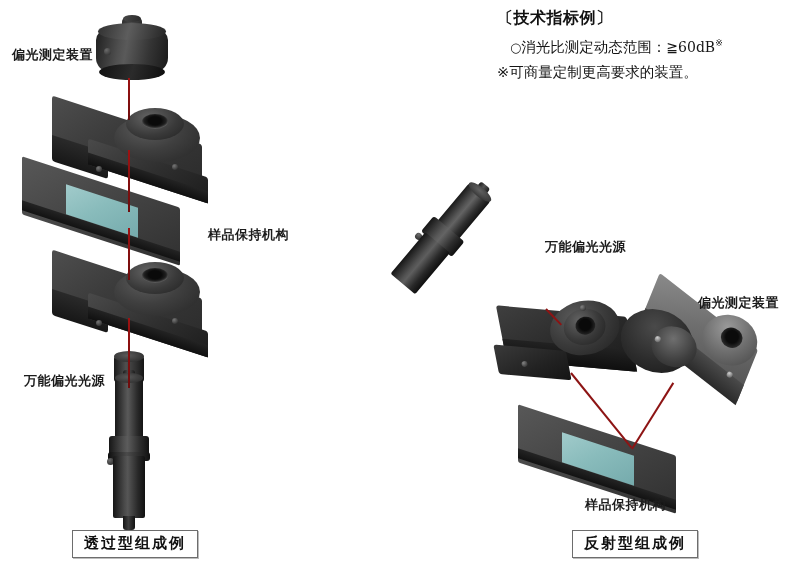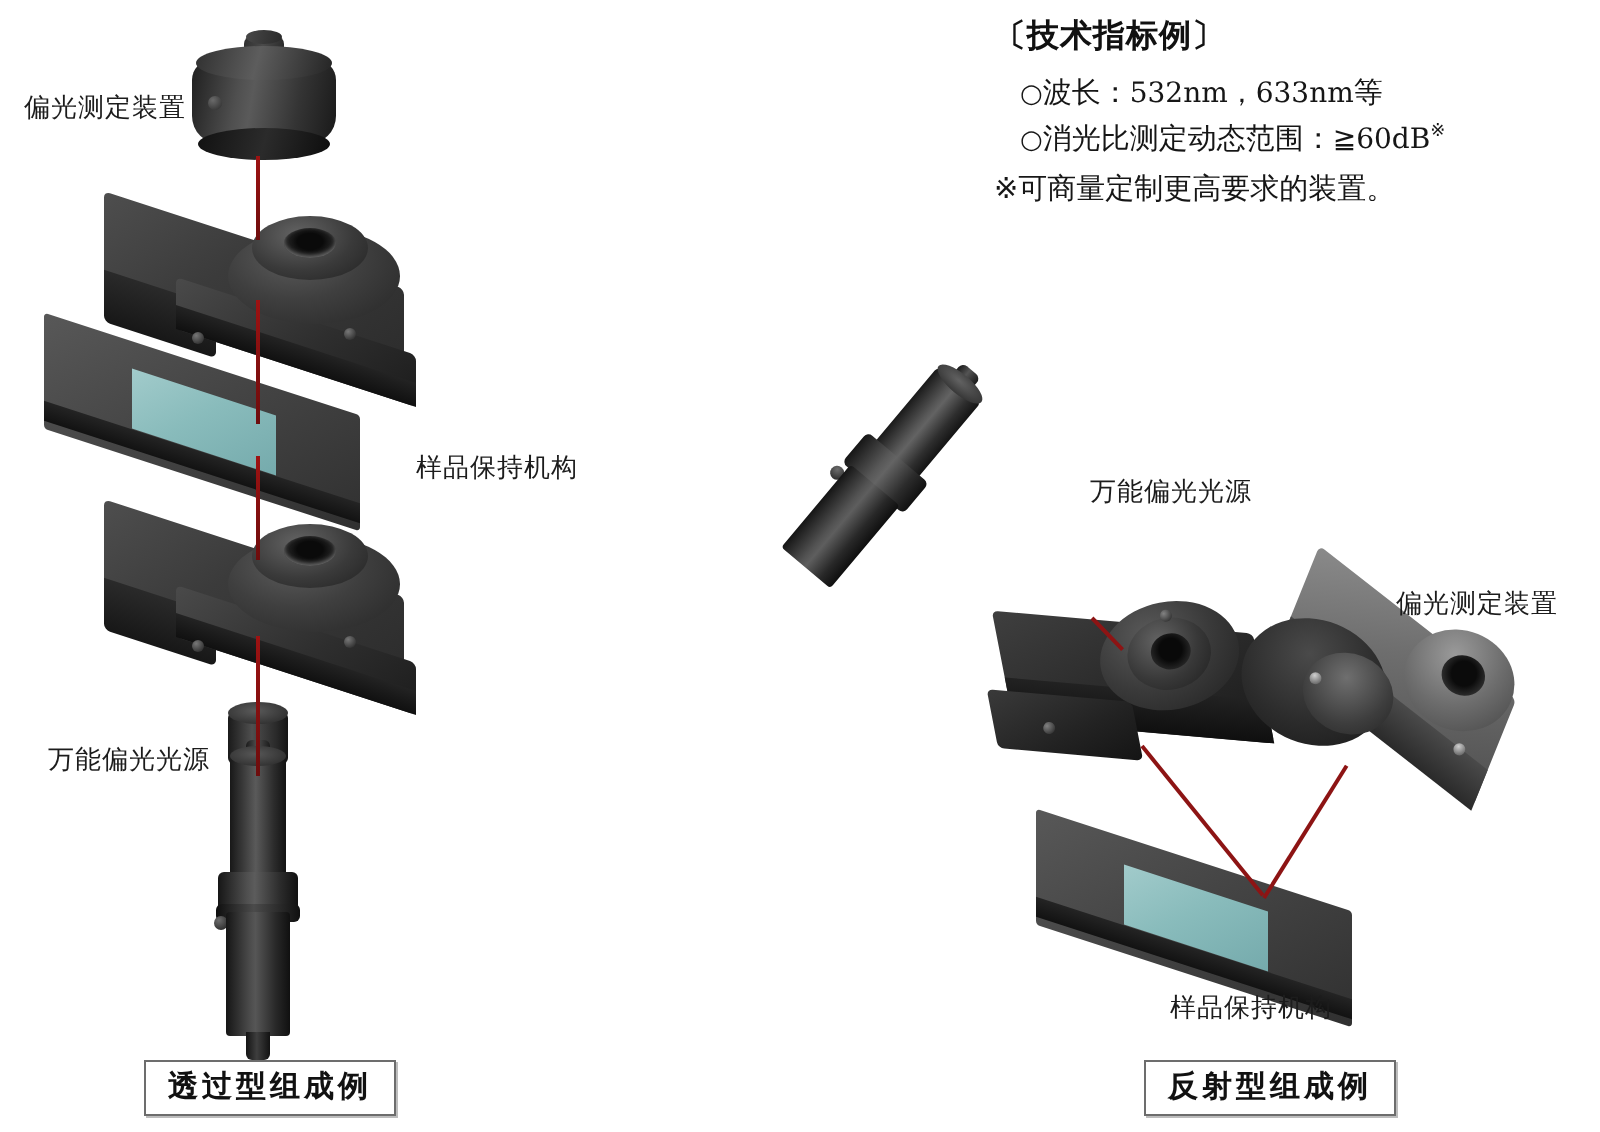--- a/index.html
+++ b/index.html
@@ -12,21 +12,21 @@
     height: 566px;
     position: relative;
     overflow: hidden;
     font-family: "DejaVu Sans", "Liberation Sans", sans-serif;
     color: #1a1a1a;
   }
 
   
   .abs { position: absolute; }
   .label {
-    font-weight: 400;
+    font-weight: 700;
     font-size: 13px;
     letter-spacing: .5px;
     color: #1c1c1c;
     white-space: nowrap;
     line-height: 1;
   }
   .caption-box {
     border: 1px solid #6d6d6d;
     box-shadow: 1px 1px 0 #bdbdbd;
     padding: 5px 11px 6px 11px;
@@ -369,23 +369,20 @@
     position:absolute; width:6px; height:6px; border-radius:50%;
     background: radial-gradient(circle at 35% 30%,#cfcfcf,#4a4a4a);
   }
 </style>
 </head>
 <body>
 
 <div class="abs" id="spec-panel">
   <div class="spec-title">〔技术指标例〕</div>
 
-  <div class="spec-item">
-    <span class="circ">○</span><span>波长：</span><span class="val">532nm，633nm</span><span>等</span>
-  </div>
 
 
 
   <div class="spec-item">
     <span class="circ">○</span><span>消光比测定动态范围：</span><span class="val">≧60dB</span><sup>※</sup>
   </div>
 
   <div class="spec-note">※可商量定制更高要求的装置。</div>
 </div>
 

